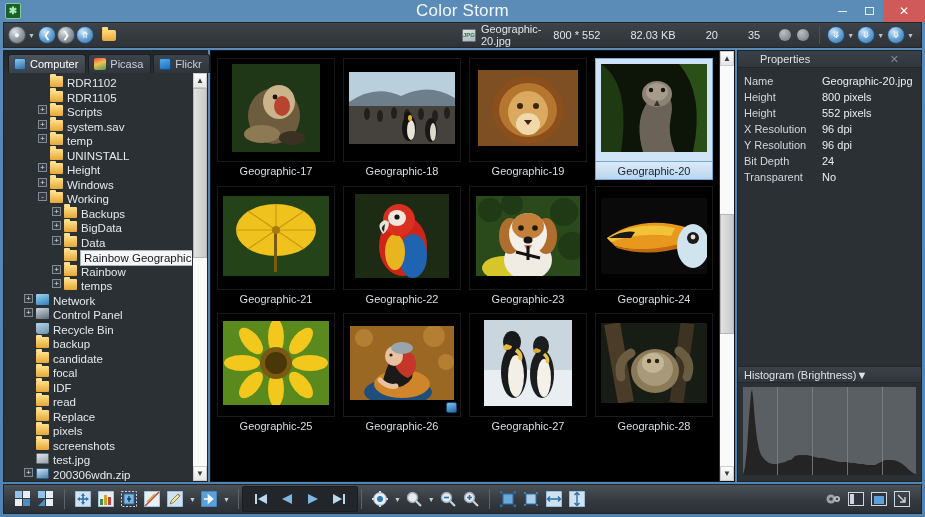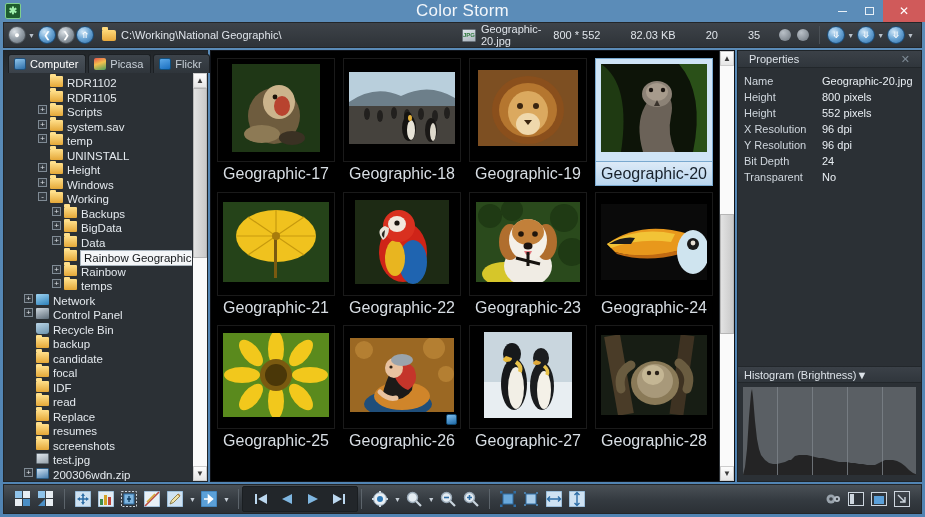--- a/index.html
+++ b/index.html
@@ -210,40 +210,40 @@
     position: relative; overflow: hidden;
   }
   .cell.selected .thumb-box {
     background: #cfe4f6; border-color: #7aa9cf;
   }
   .cell.selected .cap {
     background: linear-gradient(180deg,#dceaf7,#b9d6ef);
     color: #17202a; border: 1px solid #7aa9cf; border-top: none;
   }
   .cap {
-    width: 118px; text-align:center; font-size: 16px; color: #d8dee4;
+    width: 118px; text-align:center; font-size: 11px; color: #d8dee4;
     padding: 3px 0 2px 0; white-space: nowrap; overflow:hidden;
   }
   .photo { position:relative; overflow:hidden; }
   .badge {
     position:absolute; right: 3px; bottom: 3px;
     width: 11px; height: 11px; border-radius: 2px;
     background: linear-gradient(160deg,#7fc0ef,#1f6aa8);
     border: 1px solid #10476f;
   }
 
   
   .rightpanel {
     width: 185px; flex: 0 0 185px;
     background: #2b3035; border: 1px solid #1f2428;
     display:flex; flex-direction:column; min-height:0;
   }
   .panel-head {
     height: 17px; flex:0 0 17px;
-    display:flex; align-items:center; padding: 0 11px;
+    display:flex; align-items:center; padding: 0 22px;
     font-size: 11px; color: #dce2e8;
     background: linear-gradient(180deg,#3b4148 0%, #30363c 100%);
     border-bottom: 1px solid #22272b;
   }
   .panel-head .x { margin-left:auto; color:#7e8a95; font-size:11px; }
   .props { padding: 5px 0 0 0; font-size: 11px; color: #dfe5eb; }
   .prow { display:flex; height: 16px; align-items:center; padding: 0 6px; }
   .pk { width: 78px; flex:0 0 78px; color:#cfd6dd; }
   .pv { color:#e9eef3; }
   .panel-spacer { flex:1 1 auto; }
@@ -304,21 +304,20 @@
   <div class="toolbar">
     <div class="tb-nav">
       <div class="orb grey">●</div>
       <span class="caret">▼</span>
       <div class="orb">❮</div>
       <div class="orb grey">❯</div>
       <div class="orb">⤊</div>
     </div>
     <div class="tb-path">
       <span class="folder-ico"></span>
-      <span>C:\Working\National Geographic\</span>
     </div>
     <div class="tb-file">
       <span class="jpg-ico">JPG</span>
       <span>Geographic-20.jpg</span>
     </div>
     <div class="tb-meta">
       <span>800 * 552</span>
       <span>82.03 KB</span>
       <span>20</span>
       <span>35</span>
@@ -473,21 +472,21 @@
               <span class="tlabel">read</span>
             </div>
             <div class="trow" style="padding-left: 20px;">
               <span class="exp none"></span>
               <span class="fic"></span>
               <span class="tlabel">Replace</span>
             </div>
             <div class="trow" style="padding-left: 20px;">
               <span class="exp none"></span>
               <span class="fic"></span>
-              <span class="tlabel">resumes</span>
+              <span class="tlabel">pixels</span>
             </div>
             <div class="trow" style="padding-left: 20px;">
               <span class="exp none"></span>
               <span class="fic"></span>
               <span class="tlabel">screenshots</span>
             </div>
             <div class="trow" style="padding-left: 20px;">
               <span class="exp none"></span>
               <span class="fic img"></span>
               <span class="tlabel">test.jpg</span>

